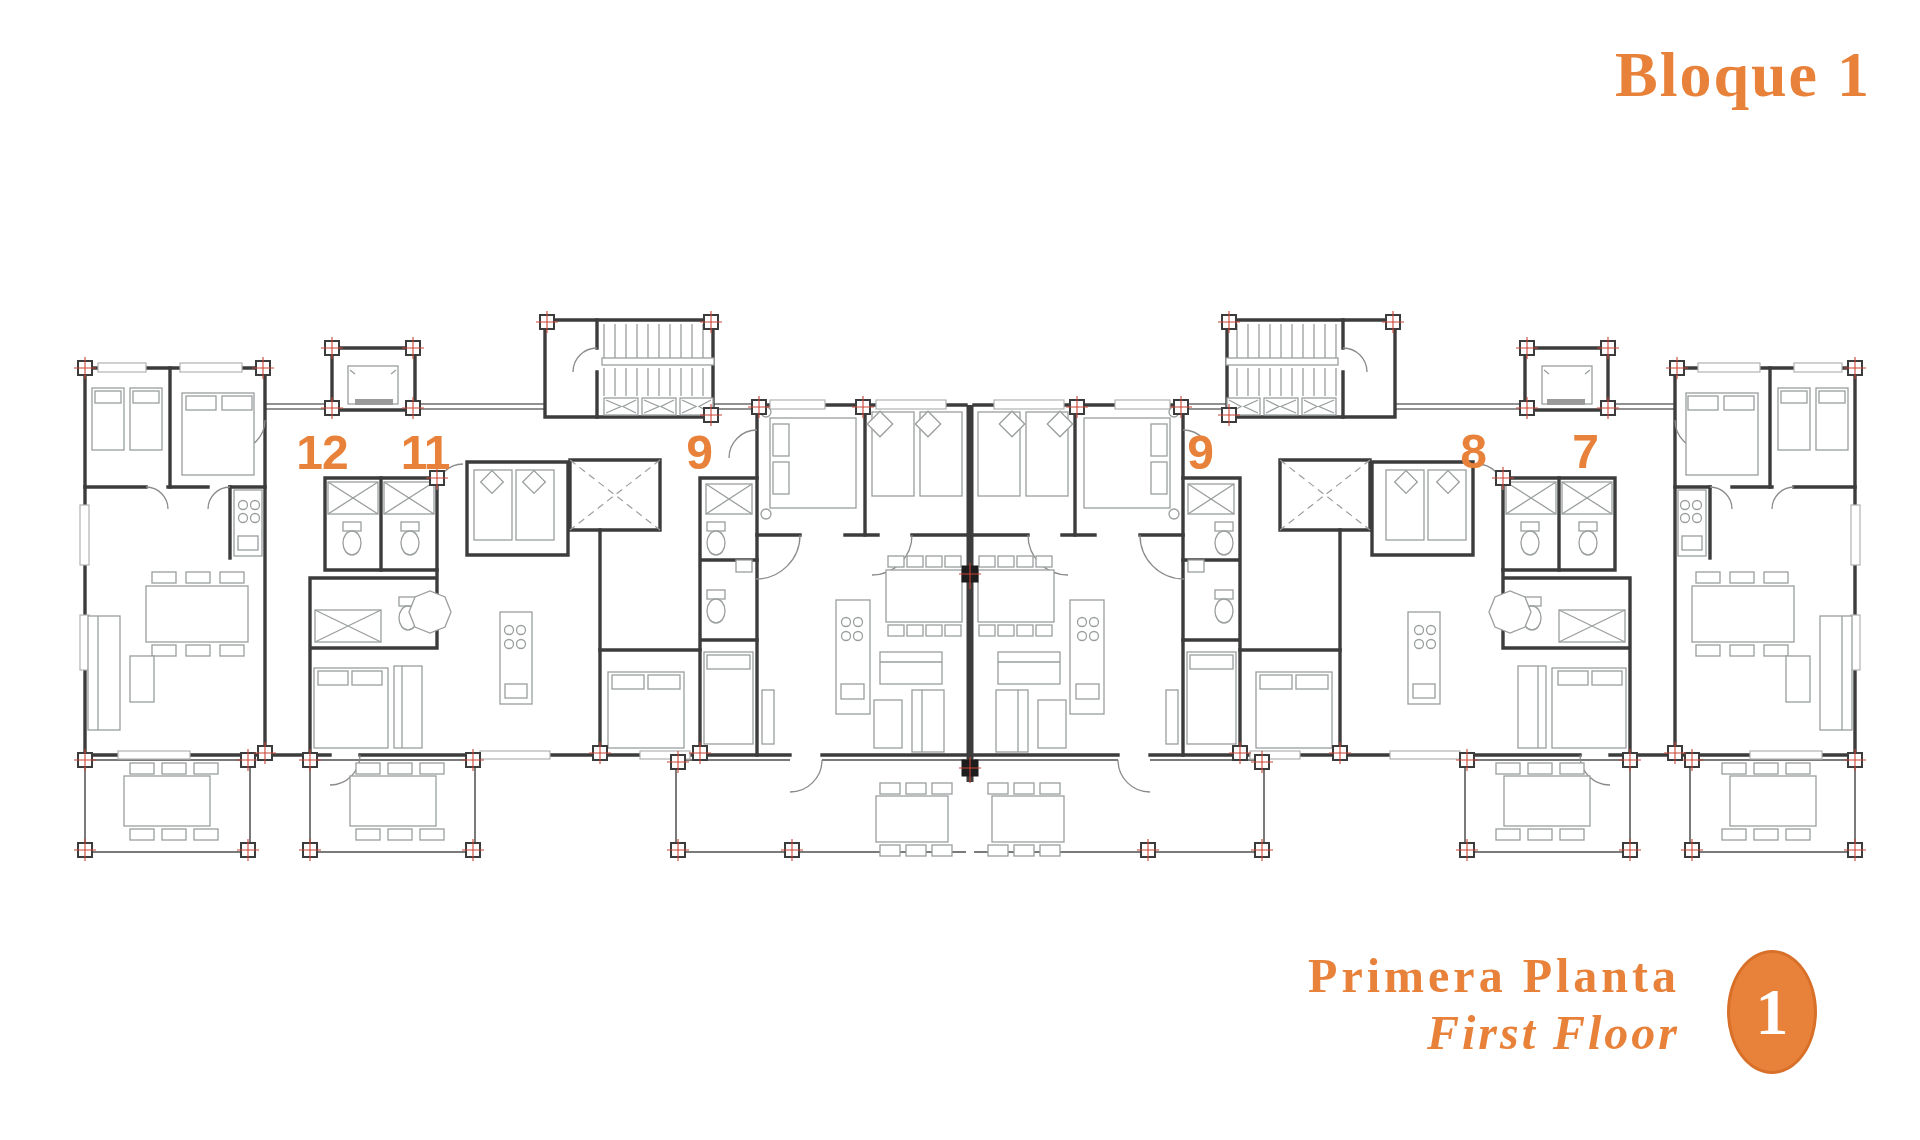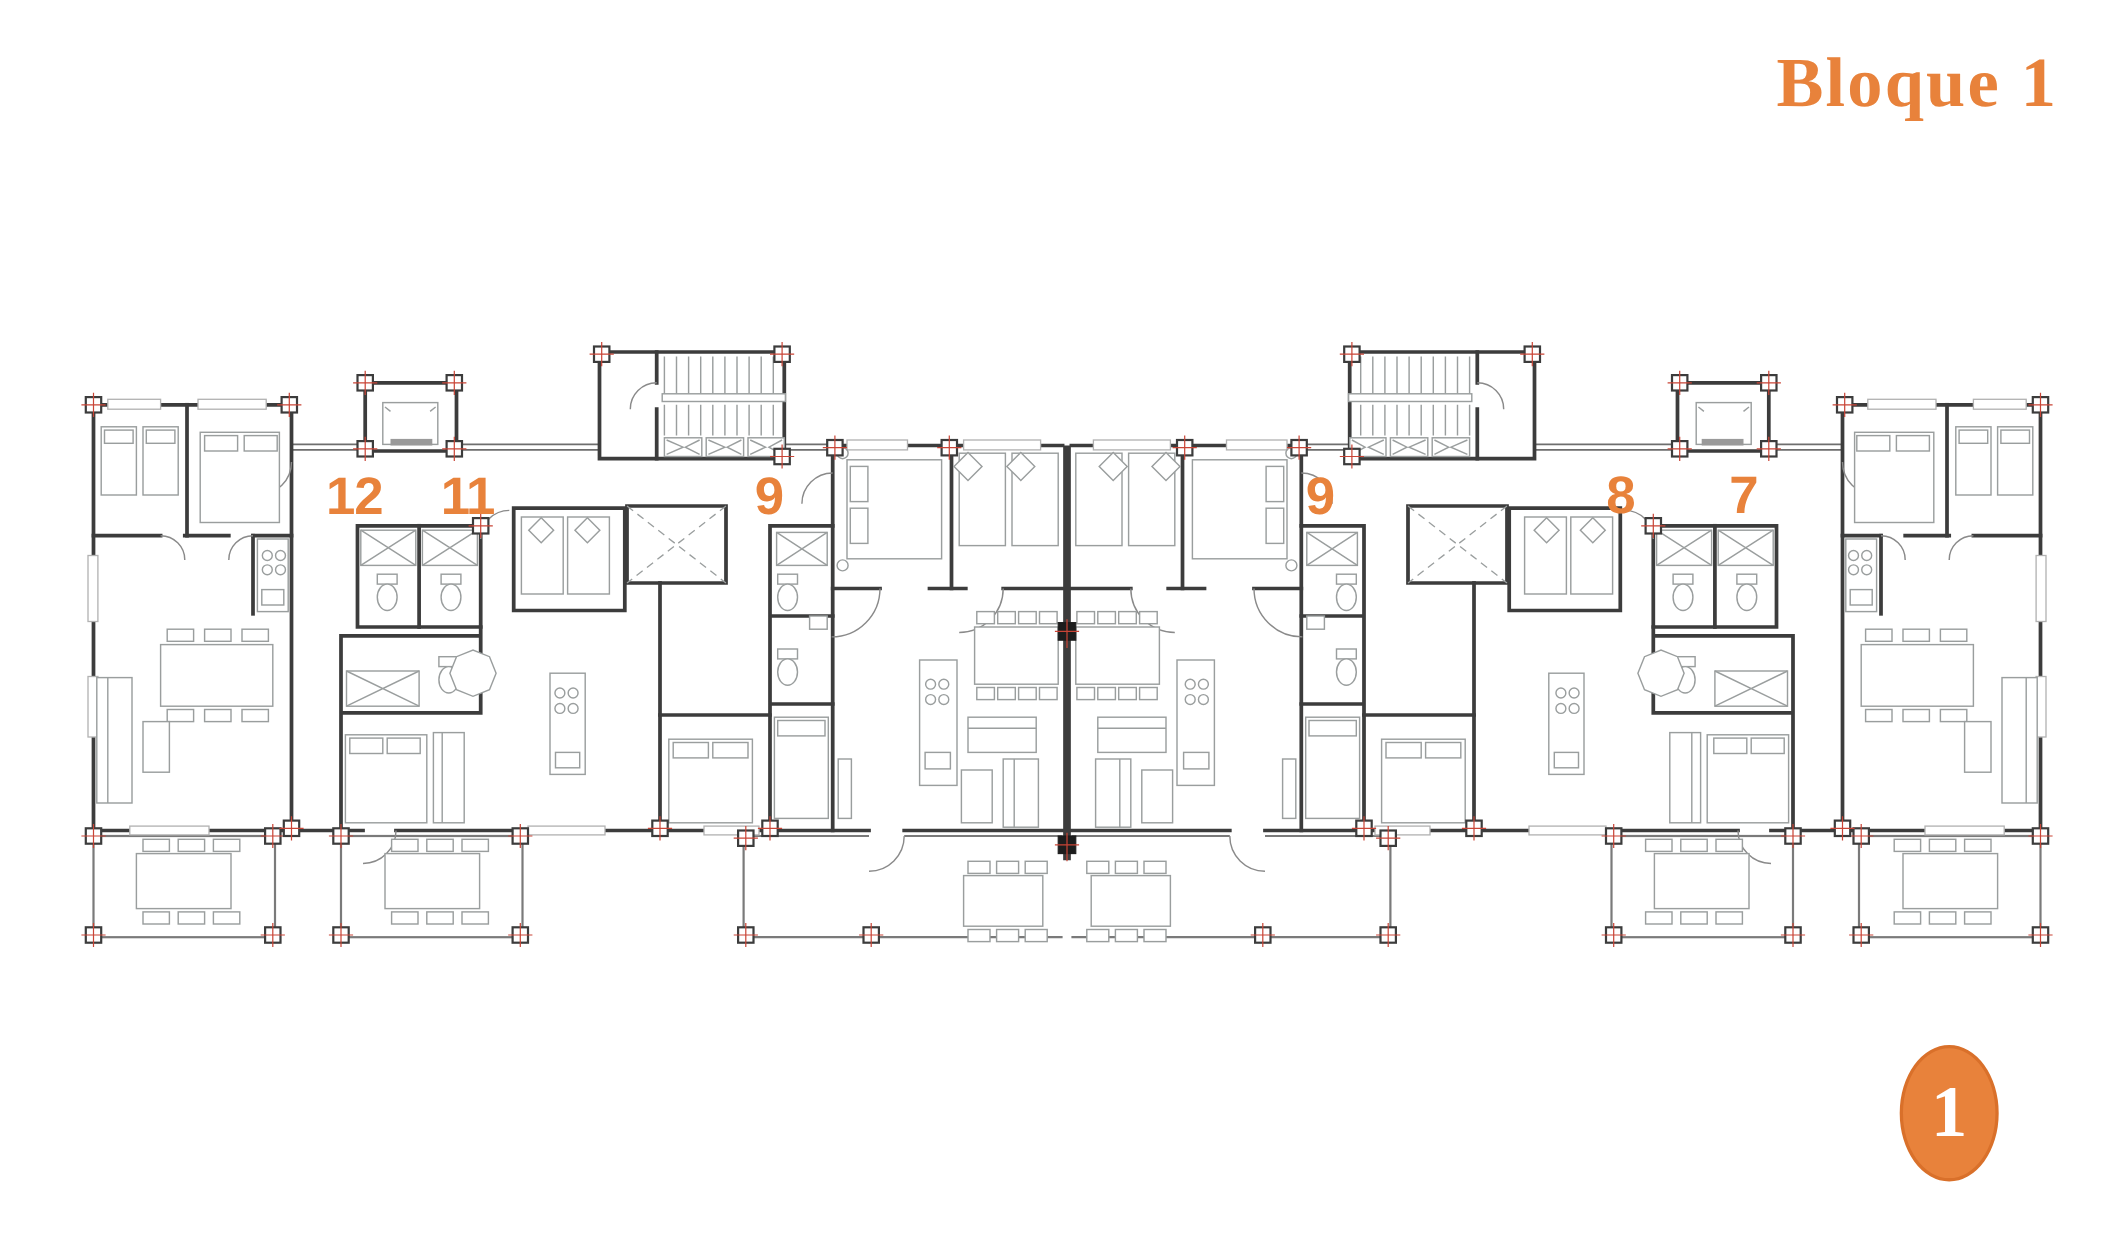--- a/index.html
+++ b/index.html
@@ -299,18 +299,22 @@
 
   <div id="unit-labels">
       <div class="unit-label" style="left: 322px; top: 452px;">12</div>
       <div class="unit-label" style="left: 425px; top: 452px;">11</div>
       <div class="unit-label" style="left: 699px; top: 452px;">9</div>
       <div class="unit-label" style="left: 1200px; top: 452px;">9</div>
       <div class="unit-label" style="left: 1473px; top: 451px;">8</div>
       <div class="unit-label" style="left: 1585px; top: 451px;">7</div>
     </div>
 
+  <div class="caption">
+    <div class="es">Primera Planta</div>
+    <div class="en">First Floor</div>
+  </div>
 
   <div class="floor-badge">
     <span>1</span>
   </div>
 
 </div>
 
 </body></html>

